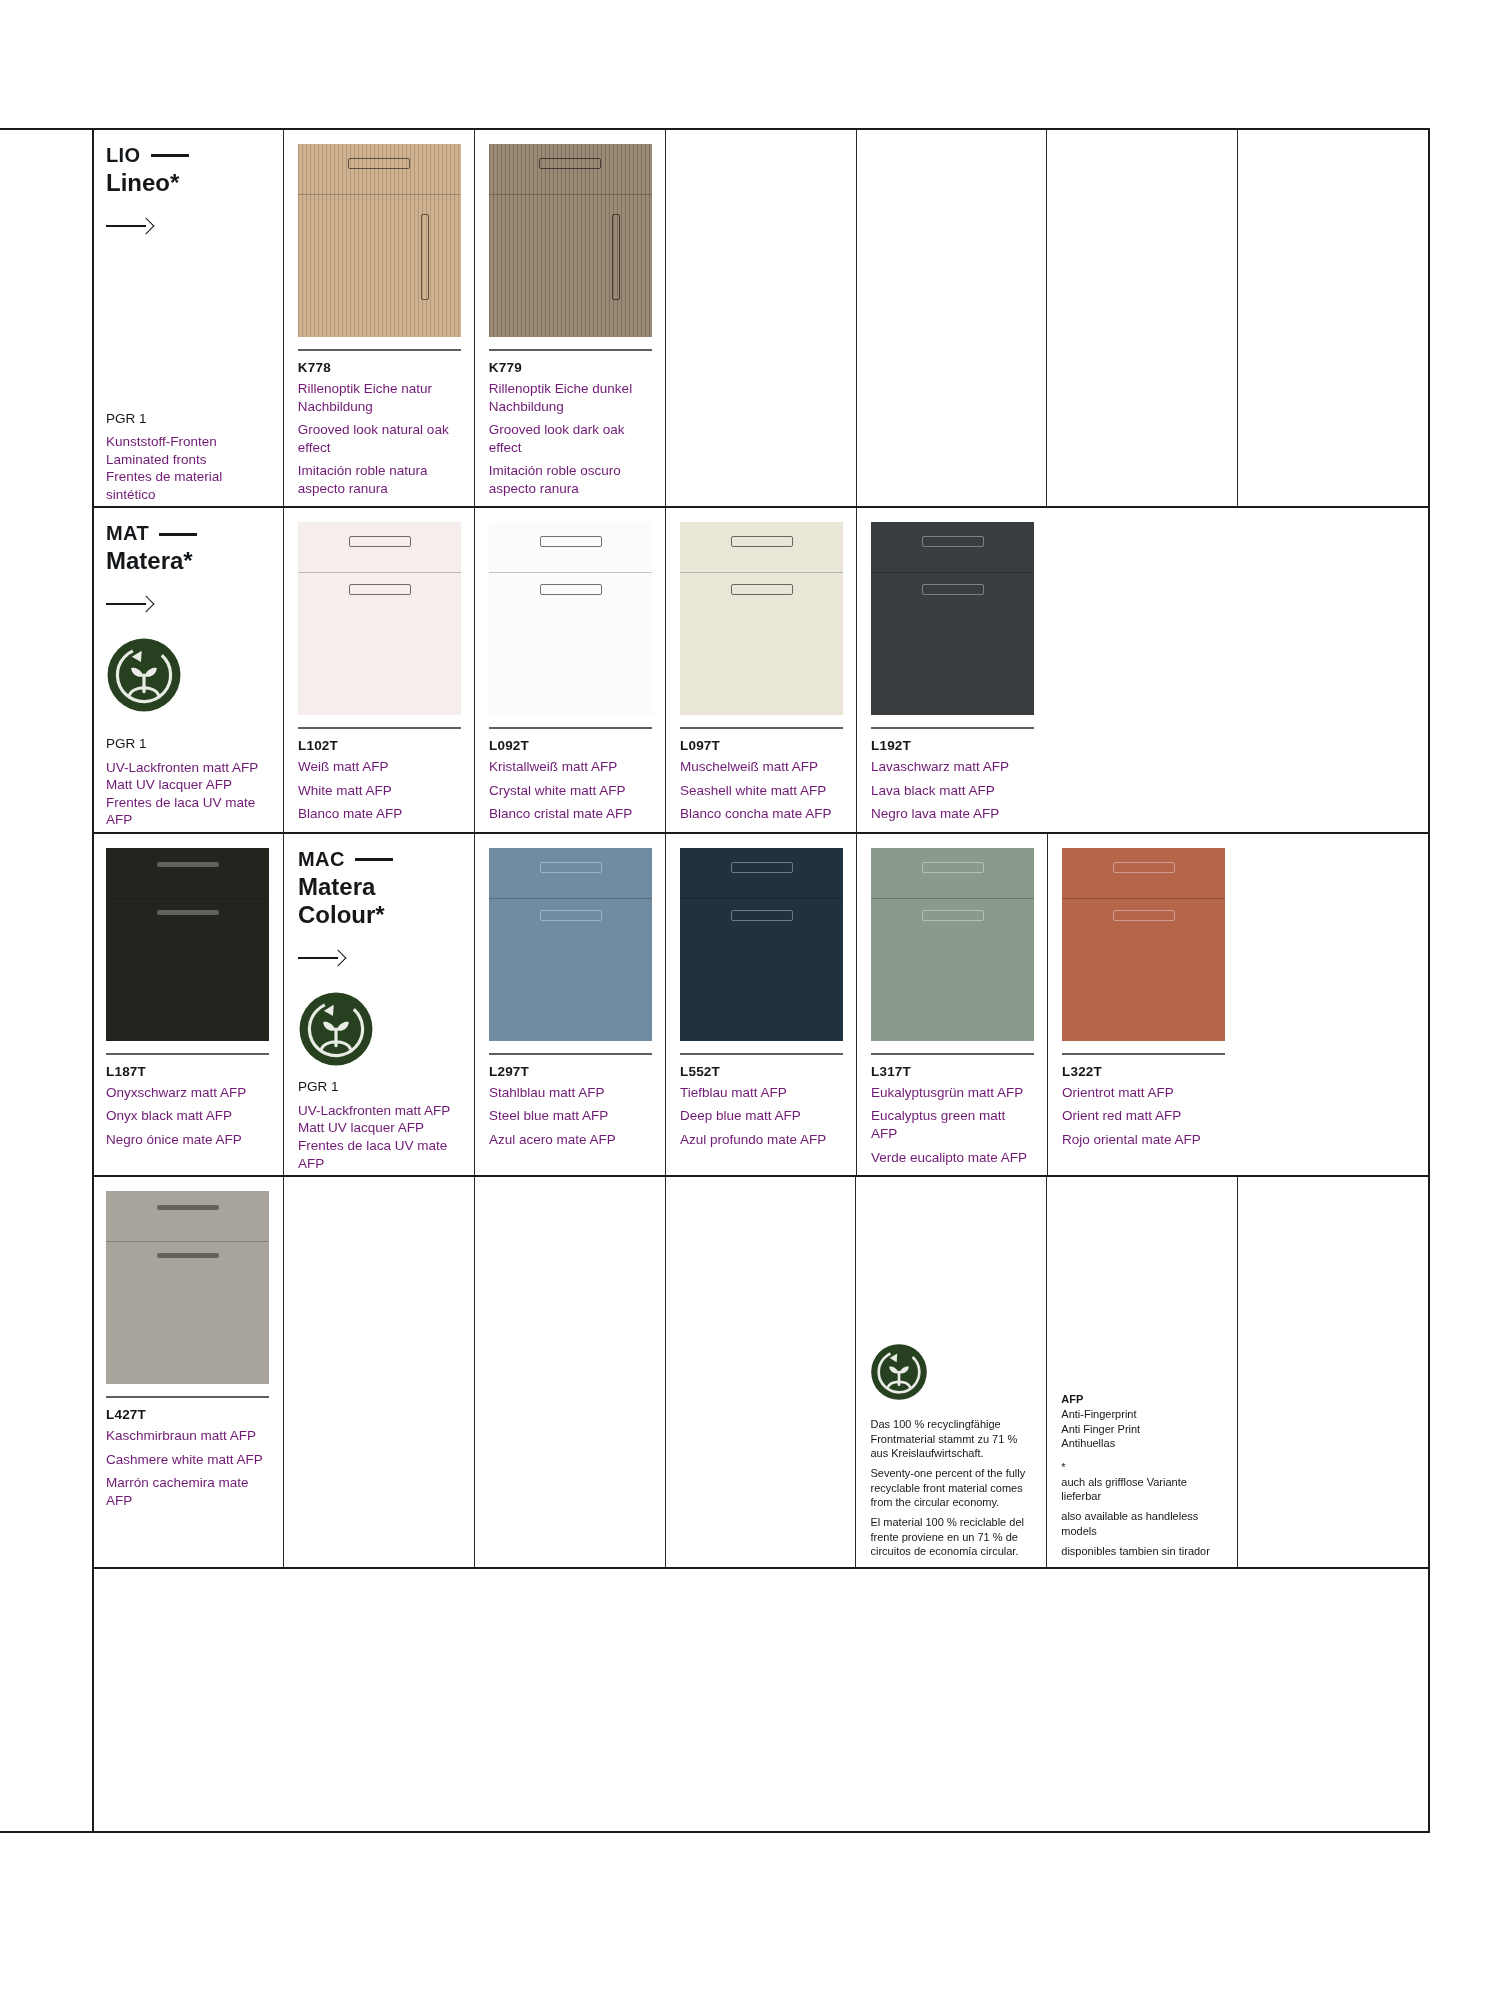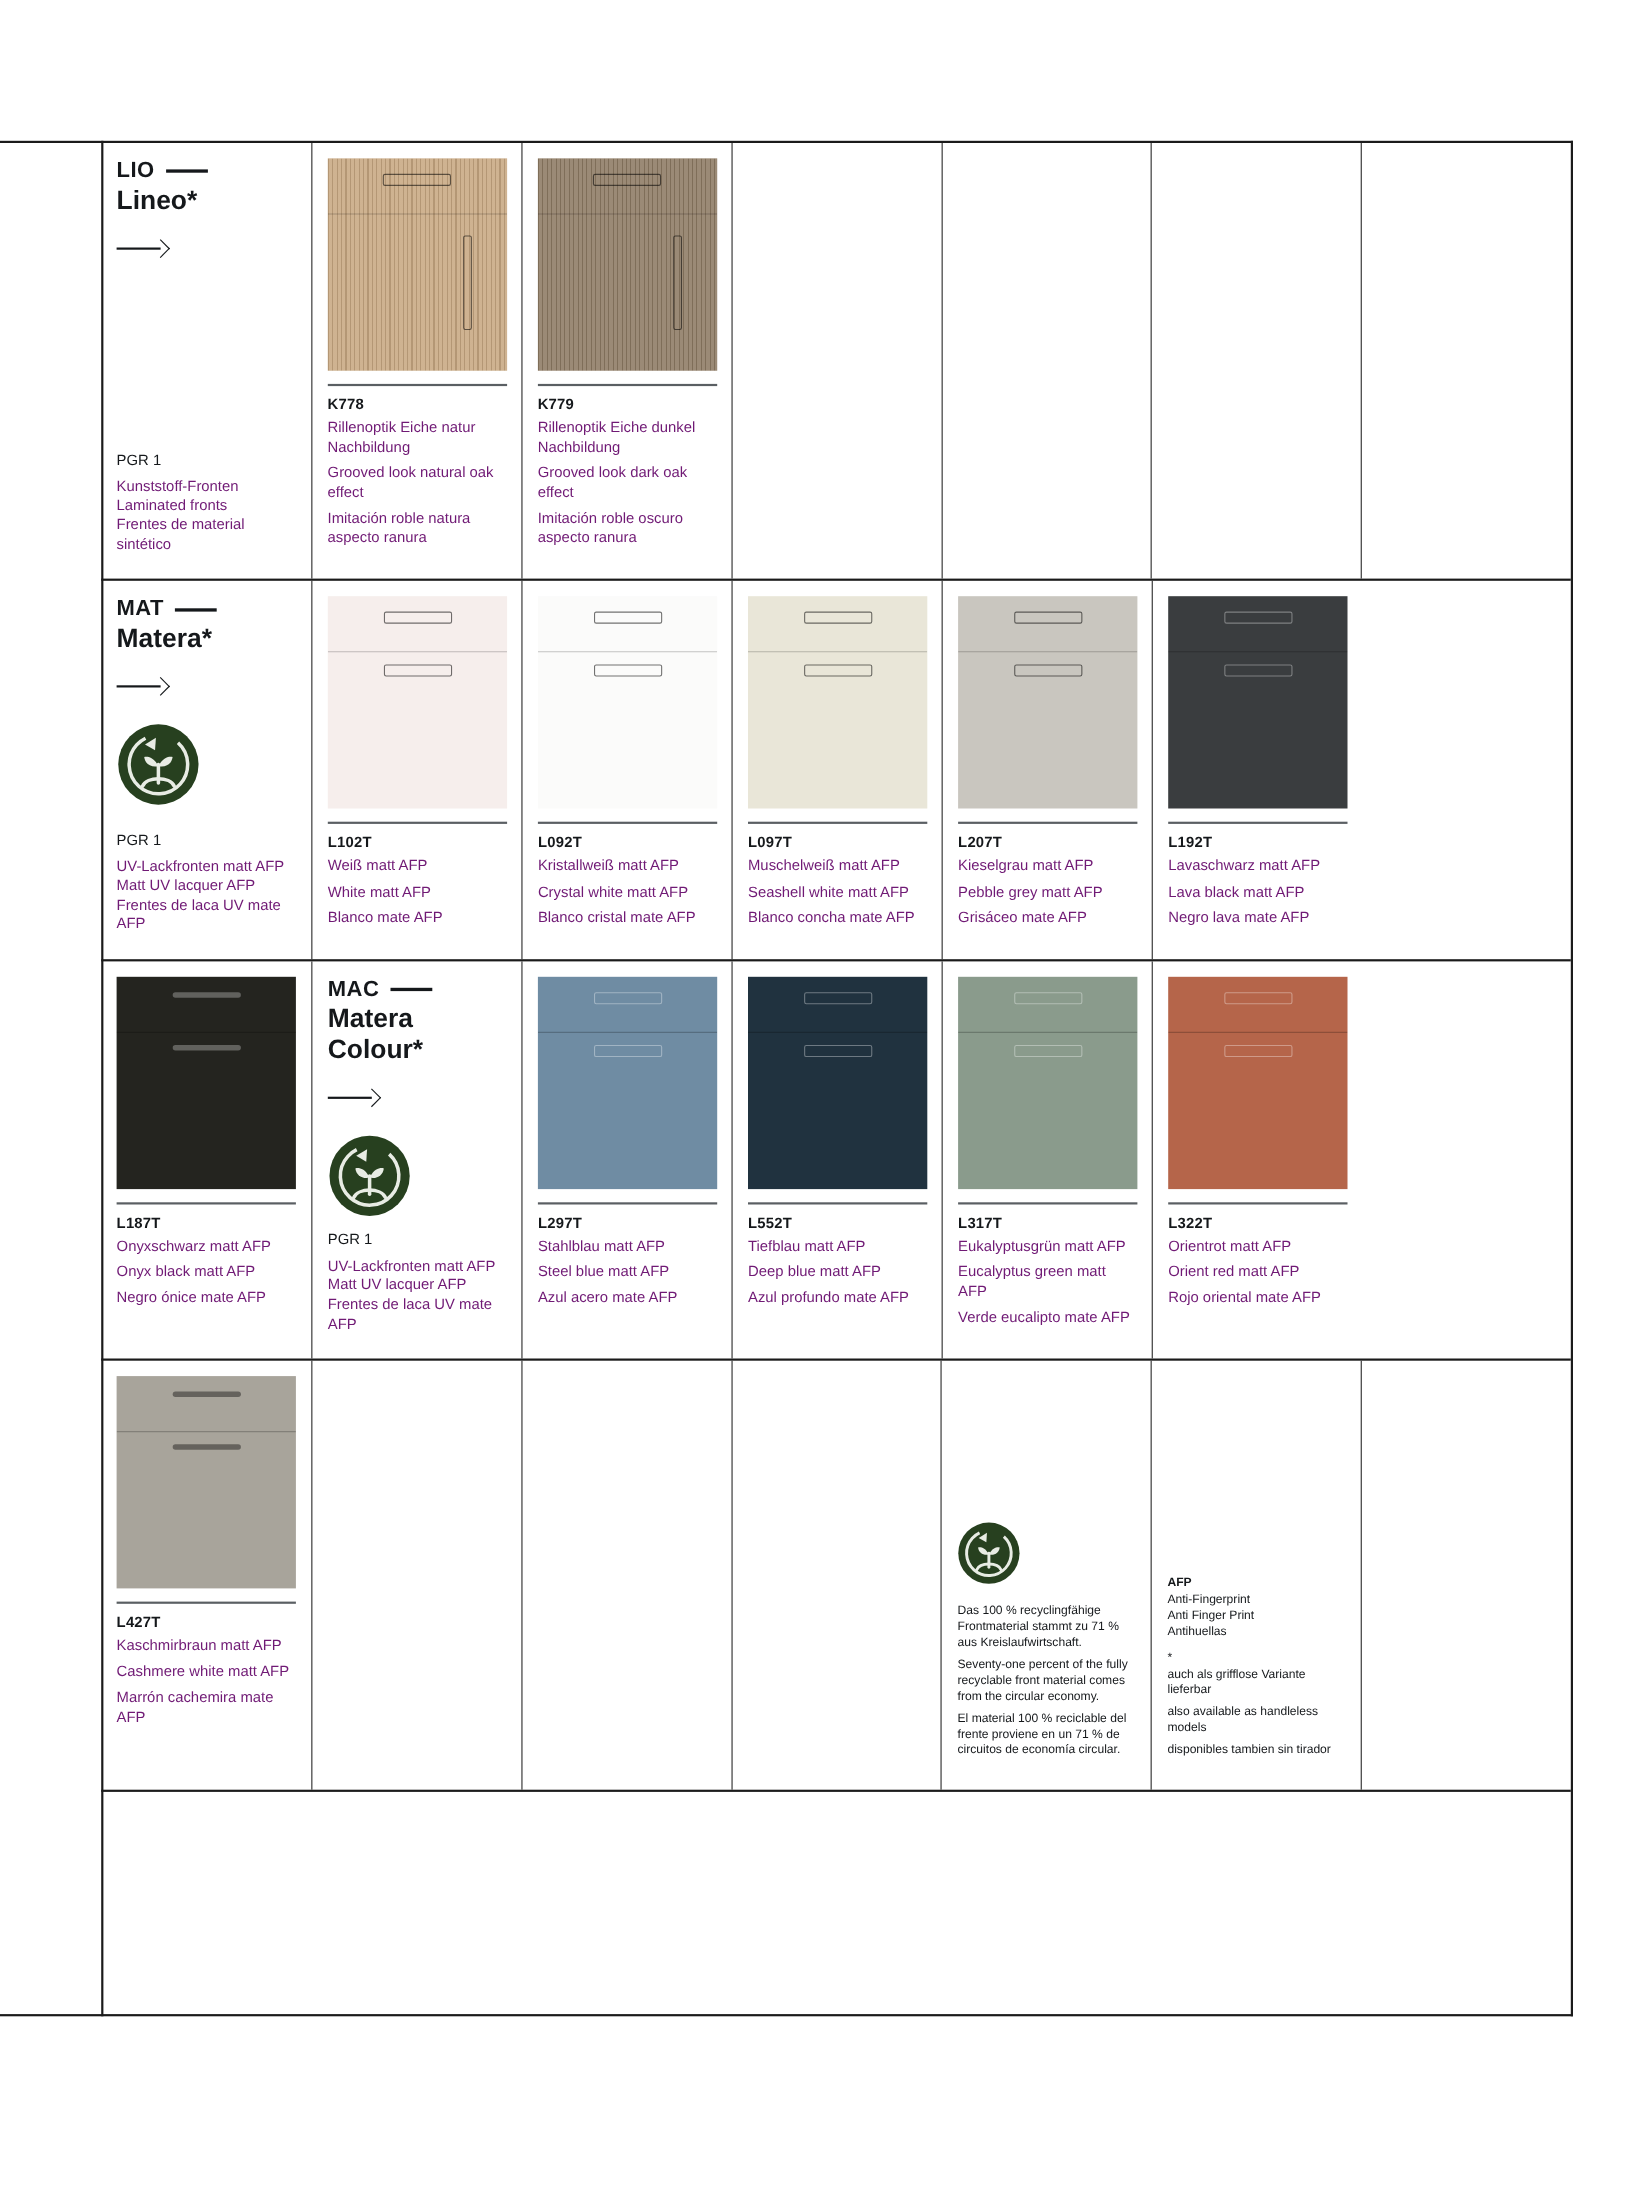--- a/index.html
+++ b/index.html
@@ -18,21 +18,21 @@
   .frame-bottom { position:absolute; left:0;  top:1831px; width:1430px; height:2px; background:#1b1b1b; }
 
   .grid { position:absolute; left:92px; top:130px; width:1336px; }
 
   .row { position:relative; display:flex; width:1336px; border-bottom:2px solid #1b1b1b; }
   .row.last { border-bottom:2px solid #1b1b1b; }
 
   .cell {
     position:relative;
     width:191px;
-    padding:14px 14px 23px 14px;
+    padding:14px 14px 3px 14px;
     border-left:1px solid #2a2a2a;
     display:flex; flex-direction:column;
   }
   .cell.first { border-left:none; }
 
   
   .grp-code {
     font-size:20px; font-weight:700; letter-spacing:.4px;
     display:flex; align-items:center; gap:10px; line-height:1.18;
   }
@@ -256,34 +256,20 @@
             <div class="handle h2"></div>
           </div>
         </div>
         <div class="lbl-rule"></div>
         <div class="code">L097T</div>
         <div class="desc">Muschelweiß matt AFP</div>
         <div class="desc">Seashell white matt AFP</div>
         <div class="desc">Blanco concha mate AFP</div>
       </div>
 
-      <div class="cell">
-        <div class="prod-img-box">
-          <div class="door" style="background:#c9c6bf;">
-            <div class="drawer"></div>
-            <div class="handle h1"></div>
-            <div class="handle h2"></div>
-          </div>
-        </div>
-        <div class="lbl-rule"></div>
-        <div class="code">L207T</div>
-        <div class="desc">Kieselgrau matt AFP</div>
-        <div class="desc">Pebble grey matt AFP</div>
-        <div class="desc">Grisáceo mate AFP</div>
-      </div>
 
       <div class="cell">
         <div class="prod-img-box">
           <div class="door" style="background:#3a3d3f;">
             <div class="drawer"></div>
             <div class="handle h1 dark"></div>
             <div class="handle h2 dark"></div>
           </div>
         </div>
         <div class="lbl-rule"></div>

